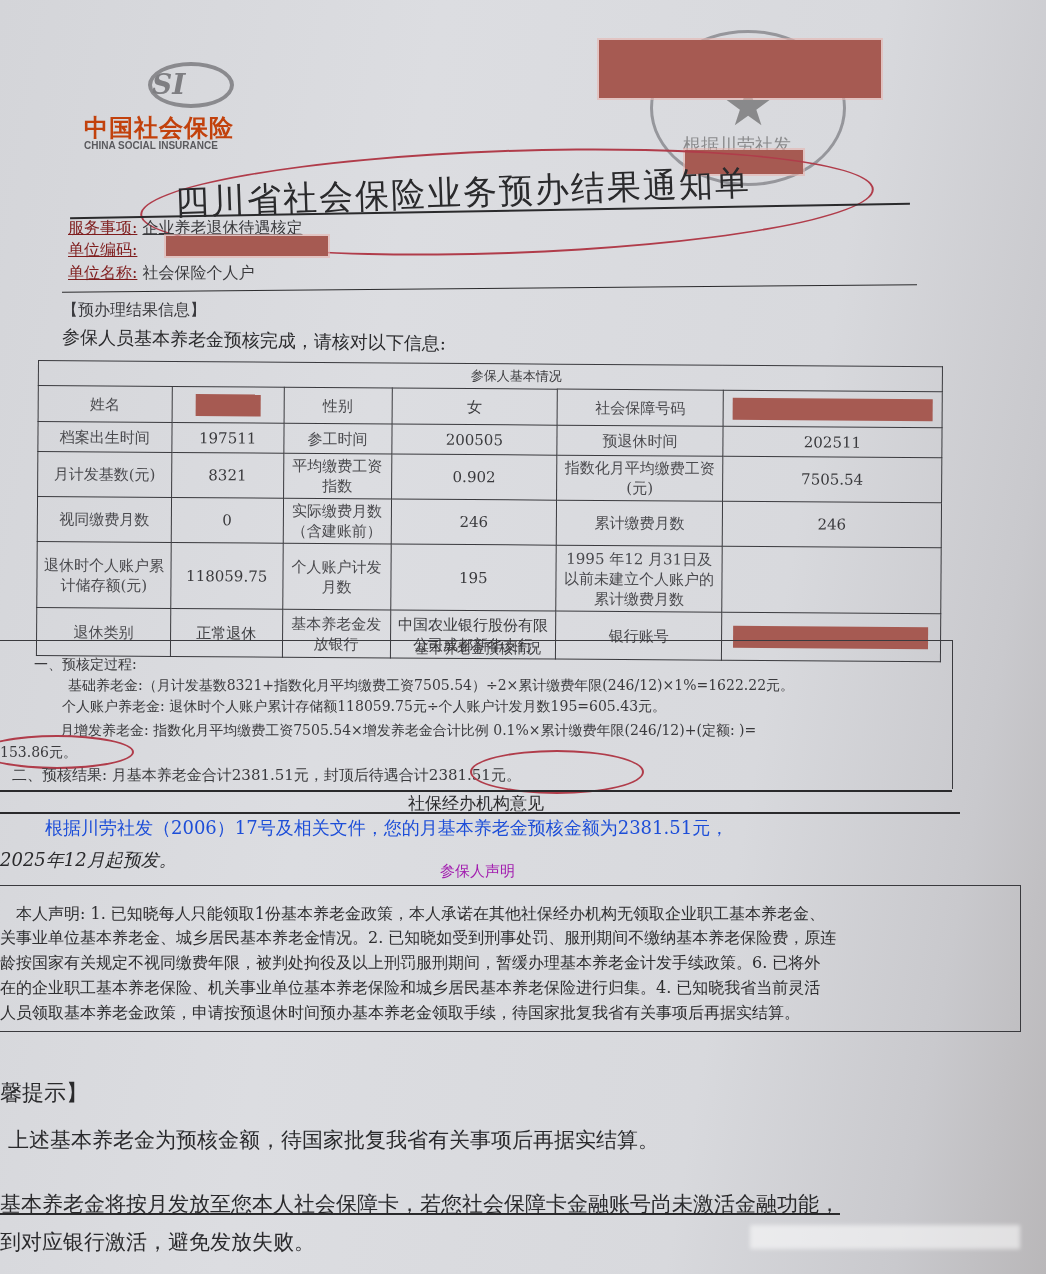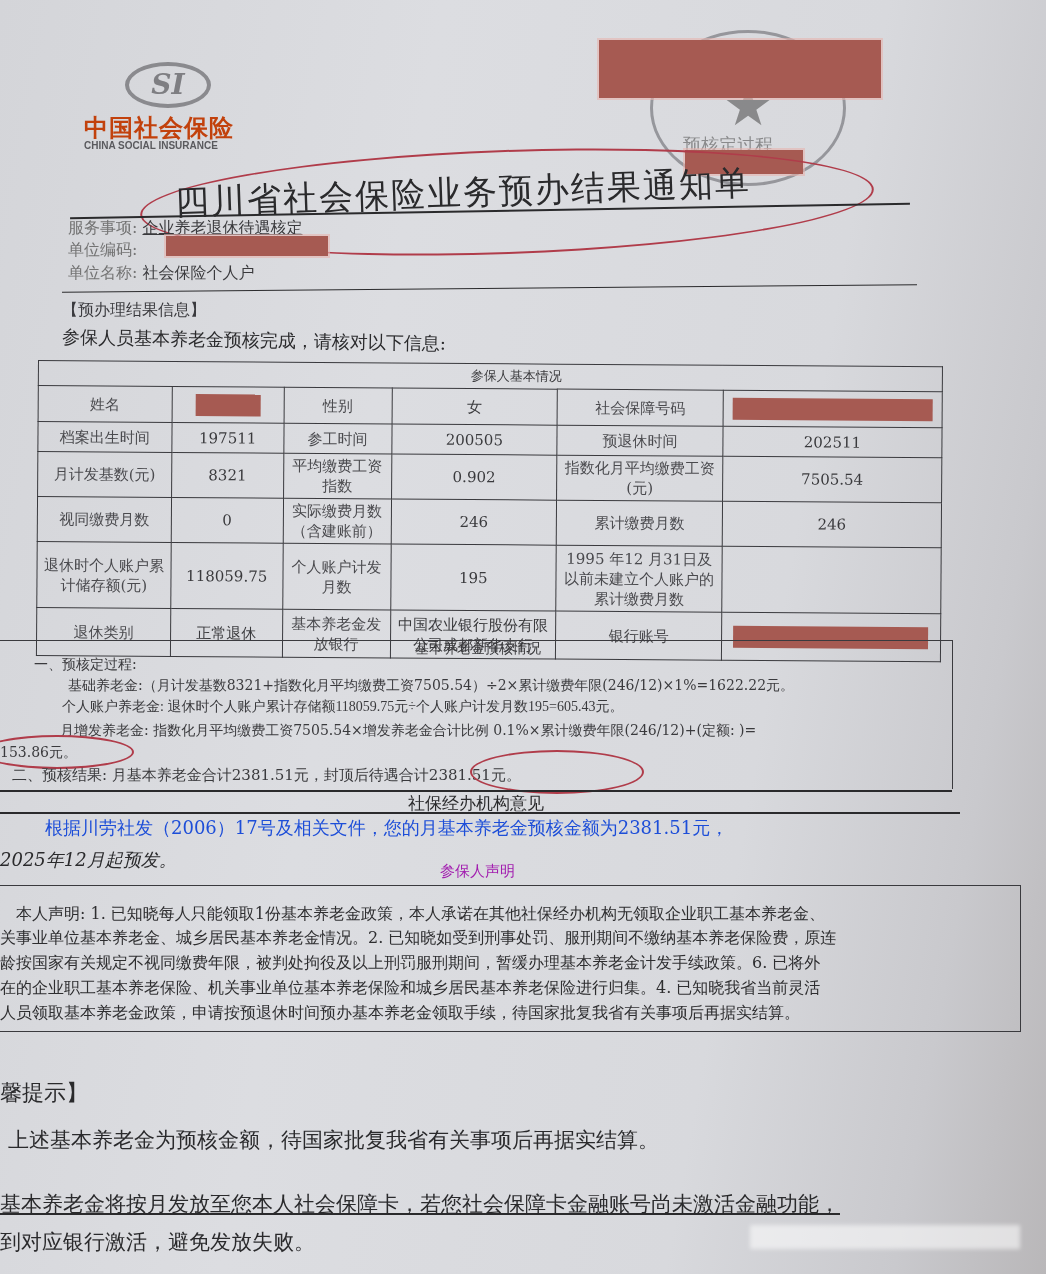--- a/index.html
+++ b/index.html
@@ -5,41 +5,41 @@
   html, body { margin: 0; padding: 0; }
   body {
     width: 1046px; height: 1274px; overflow: hidden; position: relative;
     background: linear-gradient(100deg, #d4d5d9 0%, #dcdde1 35%, #d8d9dd 70%, #c9c9cd 88%, #b9b7b9 100%);
     font-family: "DejaVu Serif", "Liberation Serif", serif;
     color: #2b2b2e;
   }
   .redact { position: absolute; background: #a65a52; box-shadow: 0 0 0 2px rgba(230,180,175,0.6); }
   .logo { position: absolute; left: 84px; top: 58px; width: 180px; }
   .logo .si {
-    position: absolute; left: 41px; top: 4px; width: 78px; height: 38px;
+    position: absolute; left: 64px; top: 4px; width: 78px; height: 38px;
     border: 4px solid #8a8a8e; border-radius: 50%;
     font-family: "DejaVu Serif", serif; font-style: italic; font-weight: bold;
-    font-size: 28px; color: #7e7e82; text-align: center; line-height: 38px;
+    font-size: 28px; color: #7e7e82; line-height: 38px;
   }
   .logo .cn { position: absolute; left: 0; top: 54px; font-size: 24px; font-weight: bold; color: #c2410c; letter-spacing: 1px; white-space: nowrap; }
   .logo .en { position: absolute; left: 0; top: 82px; font-family: "Liberation Sans", sans-serif; font-size: 10px; font-weight: bold; color: #5a5a5e; white-space: nowrap; }
   .stamp {
     position: absolute; left: 650px; top: 30px; width: 190px; height: 150px;
     border: 3px solid #6a6a70; border-radius: 50%; opacity: 0.6;
   }
   .stamp .star { position: absolute; left: 70px; top: 40px; font-size: 56px; color: #555; }
   .stamp .txt { position: absolute; left: 30px; top: 100px; font-size: 18px; color: #555; }
   .title {
     position: absolute; left: 175px; top: 170px; font-size: 34px; letter-spacing: 2px; color: #2a2a2c;
     transform: rotate(-2deg); white-space: nowrap; font-family: "DejaVu Sans", sans-serif;
   }
   .circle-red { position: absolute; border: 2px solid #b03c4a; border-radius: 50%; }
   .hline { position: absolute; height: 2px; background: #2a2a2c; }
   .meta { position: absolute; left: 68px; font-size: 16px; color: #3a3a3d; white-space: nowrap; }
-  .meta .k { color: #737373; }
+  .meta .k { color: #7f1d1d; text-decoration: underline; }
   .section-head { position: absolute; left: 62px; top: 300px; font-size: 16px; color: #3a3a3e; }
   .intro { position: absolute; left: 62px; top: 325px; font-size: 18px; color: #2a2a2c; transform: rotate(1deg); transform-origin: left; white-space: nowrap; }
   table.info {
     position: absolute; left: 38px; top: 360px; width: 905px; border-collapse: collapse;
     font-size: 15px; color: #3a3a3d; transform: rotate(0.4deg); transform-origin: left top;
   }
   table.info td { border: 1.5px solid #3a3a3e; text-align: center; vertical-align: middle; padding: 2px 4px; line-height: 20px; }
   table.info td.lbl { color: #4a4a4e; }
   table.info td.hdr { height: 18px; font-size: 13px; }
   .calc-box {
@@ -62,21 +62,21 @@
 <body>
 
 <div class="logo">
   <div class="si">SI</div>
   <div class="cn">中国社会保险</div>
   <div class="en">CHINA SOCIAL INSURANCE</div>
 </div>
 
 <div class="stamp">
   <span class="star">★</span>
-  <span class="txt">预核定过程</span>
+  <span class="txt">根据川劳社发</span>
 </div>
 <div class="redact" style="left:599px;top:40px;width:282px;height:58px;"></div>
 <div class="redact" style="left:685px;top:150px;width:118px;height:24px;"></div>
 
 <div class="circle-red" style="left:140px;top:150px;width:730px;height:100px;transform:rotate(-2deg);"></div>
 <div class="title">四川省社会保险业务预办结果通知单</div>
 <div class="hline" style="left:70px;top:210px;width:840px;transform:rotate(-1deg);"></div>
 
 <div class="meta" style="top:218px;">
   <span class="k">服务事项:</span>
@@ -162,21 +162,21 @@
           <div style="margin:0 auto;width:195px;height:22px;background:#a65a52;"></div>
         </td>
   </tr>
 </tbody>
   </table>
 
 <div class="calc-box"></div>
 <div class="calc-title">基本养老金预核情况</div>
 <div class="calc-line" style="left:34px;top:656px;">一、预核定过程:</div>
 <div class="calc-line" style="left:68px;top:677px;text-align:center;">基础养老金:（月计发基数8321+指数化月平均缴费工资7505.54）÷2×累计缴费年限(246/12)×1%=1622.22元。</div>
-<div class="calc-line" style="left:62px;top:698px;font-family:Liberation Serif, serif;">个人账户养老金: 退休时个人账户累计存储额118059.75元÷个人账户计发月数195=605.43元。</div>
+<div class="calc-line" style="left:62px;top:698px;">个人账户养老金: 退休时个人账户累计存储额118059.75元÷个人账户计发月数195=605.43元。</div>
 <div class="calc-line" style="left:60px;top:722px;">月增发养老金: 指数化月平均缴费工资7505.54×增发养老金合计比例 0.1%×累计缴费年限(246/12)+(定额: )=</div>
 <div class="calc-line" style="left:0;top:744px;">153.86元。</div>
 <div class="circle-red" style="left:-20px;top:735px;width:150px;height:30px;"></div>
 <div class="calc-line" style="left:12px;top:766px;font-size:15px;">二、预核结果: 月基本养老金合计2381.51元，封顶后待遇合计2381.51元。</div>
 <div class="circle-red" style="left:470px;top:750px;width:170px;height:40px;"></div>
 
 <div class="hline" style="left:0;top:790px;width:952px;height:1.5px;"></div>
 <div class="opinion-title">社保经办机构意见</div>
 <div class="hline" style="left:0;top:812px;width:960px;height:1.5px;"></div>
 <div class="opinion-text">根据川劳社发（2006）17号及相关文件，您的月基本养老金预核金额为2381.51元，</div>

